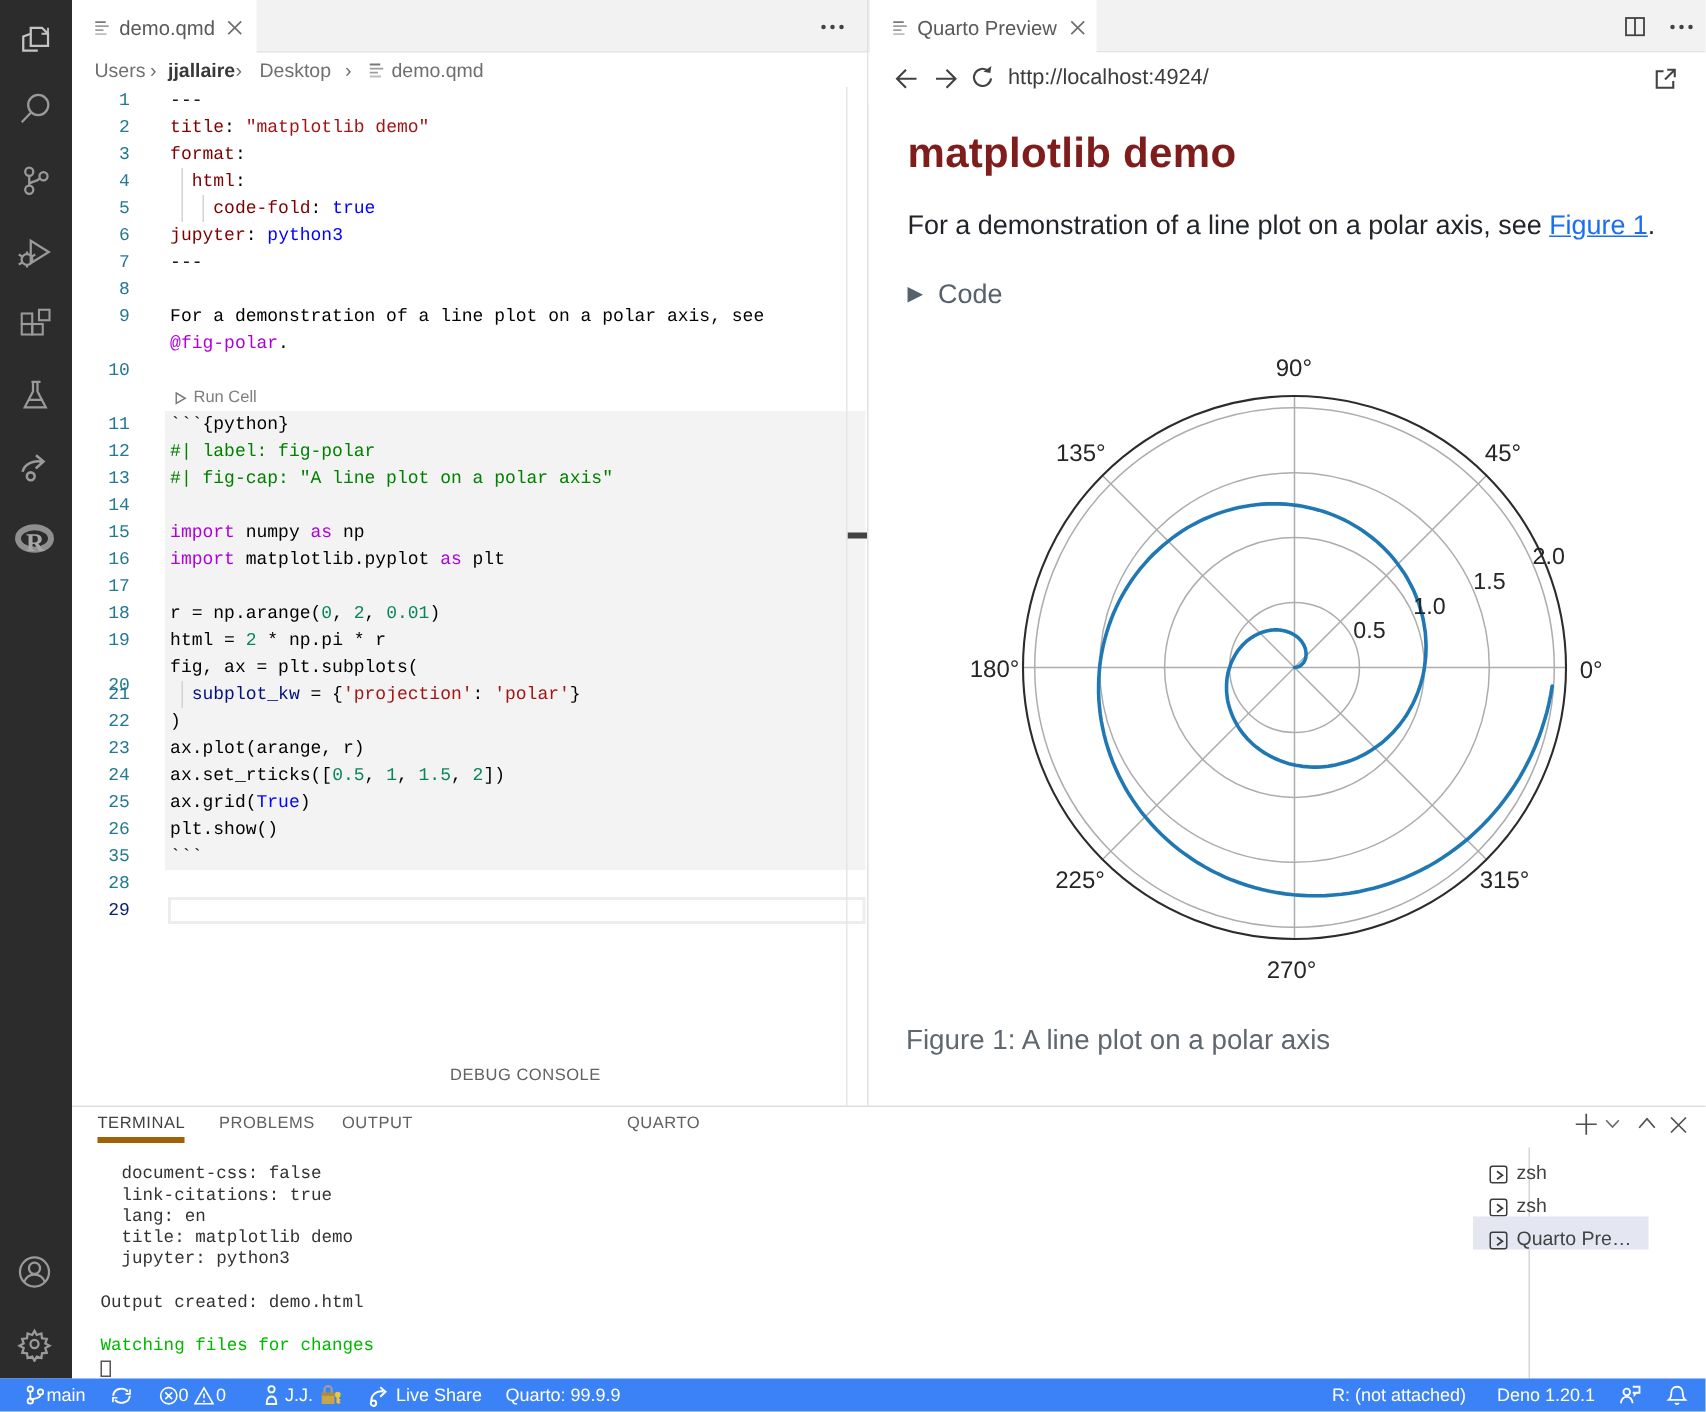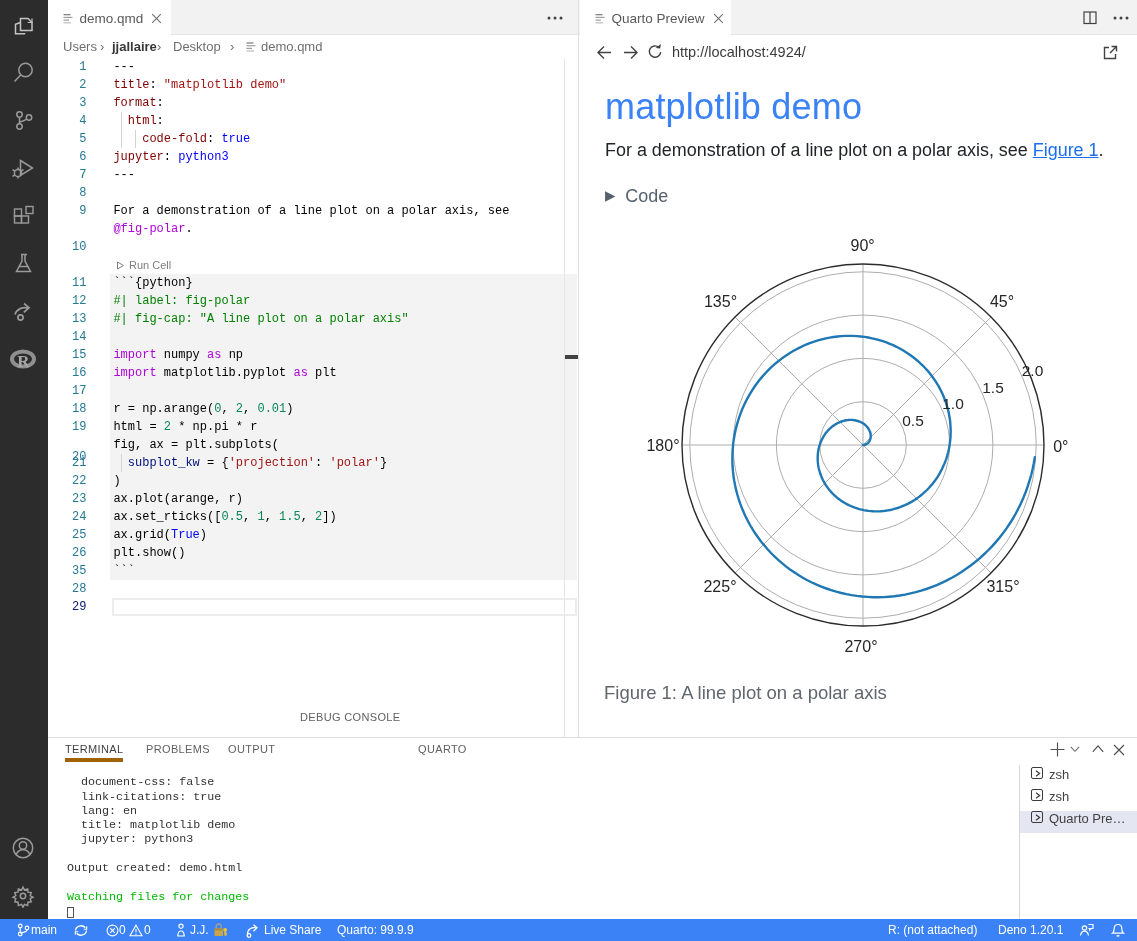--- a/index.html
+++ b/index.html
@@ -24,37 +24,37 @@
 .runcell{position:absolute;left:116px;font-size:11px;line-height:18px;color:#7e7e7e;display:flex;align-items:center}
 #cellbg{position:absolute;left:110px;top:274px;width:467px;height:306px;background:#f3f3f3}
 #l29box{position:absolute;left:111.9px;top:597.7px;width:465px;height:18.8px;border:2px solid #ededed}
 .iguide{position:absolute;width:1px;background:#d3d3d3}
 #edge1{position:absolute;left:564px;top:58px;width:1px;height:679px;background:#e6e6e6;z-index:3}
 #sdash{position:absolute;left:565px;top:355px;width:13px;height:4px;background:#424242}
 #vdiv{position:absolute;left:578px;top:0;width:1px;height:737px;background:#e0e0e0}
 
 #nav{position:absolute;left:579px;top:35px;width:558px;height:35px;background:#fff}
 #url{position:absolute;left:672px;top:43.5px;font-size:14.5px;color:#3c3c3c}
-#h1{position:absolute;left:605px;top:86.2px;font-size:36px;font-weight:normal;color:#3b82f6;letter-spacing:.2px}
+#h1{position:absolute;left:605px;top:86.2px;font-size:28px;font-weight:bold;color:#7f1d1d;letter-spacing:.2px}
 #para{position:absolute;left:605px;top:140px;font-size:17.95px;color:#212529}
 #para a{color:#1b6ef3;text-decoration:underline}
 #codefold{position:absolute;left:605px;top:186px;font-size:17.95px;color:#57616c}
 .plot{position:absolute;left:620px;top:215px}
 .at{font-size:16px;fill:#262626;text-anchor:middle;dominant-baseline:middle}
 .rt{font-size:15.5px;fill:#262626;text-anchor:middle;dominant-baseline:middle}
 #caption{position:absolute;left:604px;top:682px;font-size:18.5px;color:#60676e}
 
 #panel{position:absolute;left:48px;top:737px;width:1089px;height:182px;background:#fff;border-top:1px solid #ddd}
 .ptab{position:absolute;top:6px;font-size:11px;letter-spacing:.35px;color:#616161}
 .ptab.act{color:#424242;border-bottom:4px solid #a16207;padding-bottom:3px}
 #term{position:absolute;left:67px;top:775.3px;font:11.7px/14.3px "Liberation Mono",monospace;color:#333;white-space:pre}
 #term .g{color:#00b800}
 #cursor{position:absolute;left:67px;top:906.5px;width:7px;height:11.5px;border:1px solid #555}
 #tsep{position:absolute;left:1019px;top:765px;width:1px;height:154px;background:#d6d6d6}
-.trow{position:absolute;left:1020px;width:117px;height:22px;display:flex;align-items:flex-start;font-size:13px;color:#424242}
+.trow{position:absolute;left:982px;width:117px;height:22px;display:flex;align-items:flex-end;font-size:13px;color:#424242}
 .trow.sel{background:#e4e6f1}
 .tbox{width:12px;height:12px;border:1px solid #3b3b3b;border-radius:2px;margin:0 6px 0 11px;position:relative}
 .tbox svg{position:absolute;left:2.5px;top:2.2px}
 
 #sbar{position:absolute;left:0;top:919px;width:1137px;height:22px;background:#3b82f6;color:#fff;font-size:12px}
 #sbar span{position:absolute;top:3.5px;white-space:pre}
 </style></head><body>
 <div id="abar">
     <svg style="position:absolute;left:12px;top:13px" width="23" height="23" viewBox="0 0 23 23">
       <g fill="none" stroke="#c4c4c4" stroke-width="1.5">

